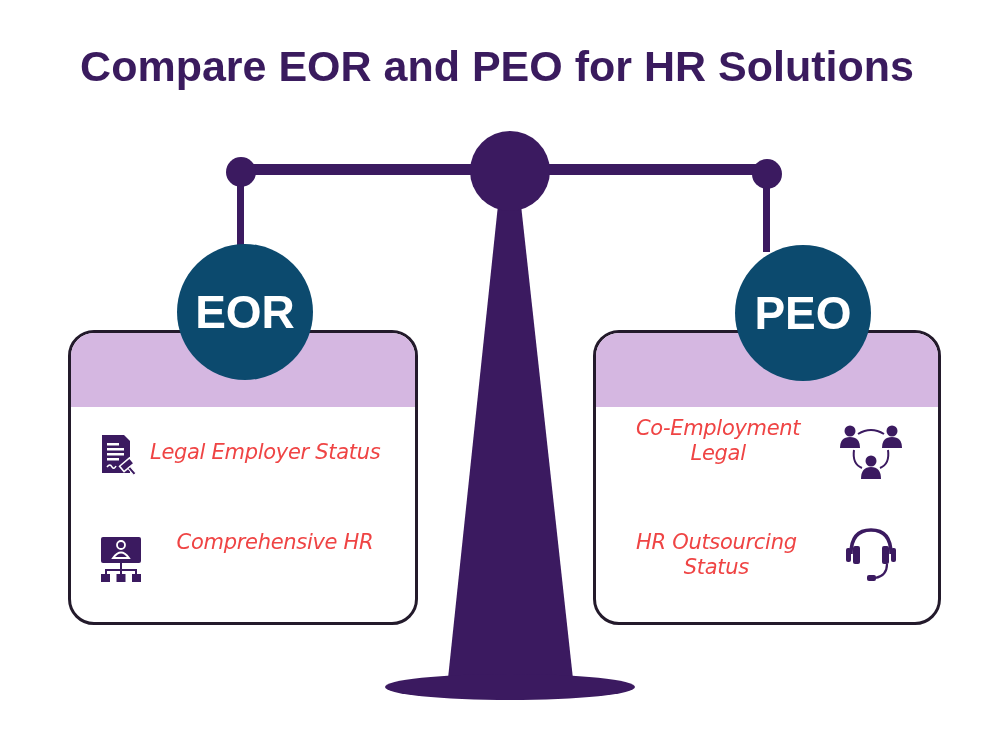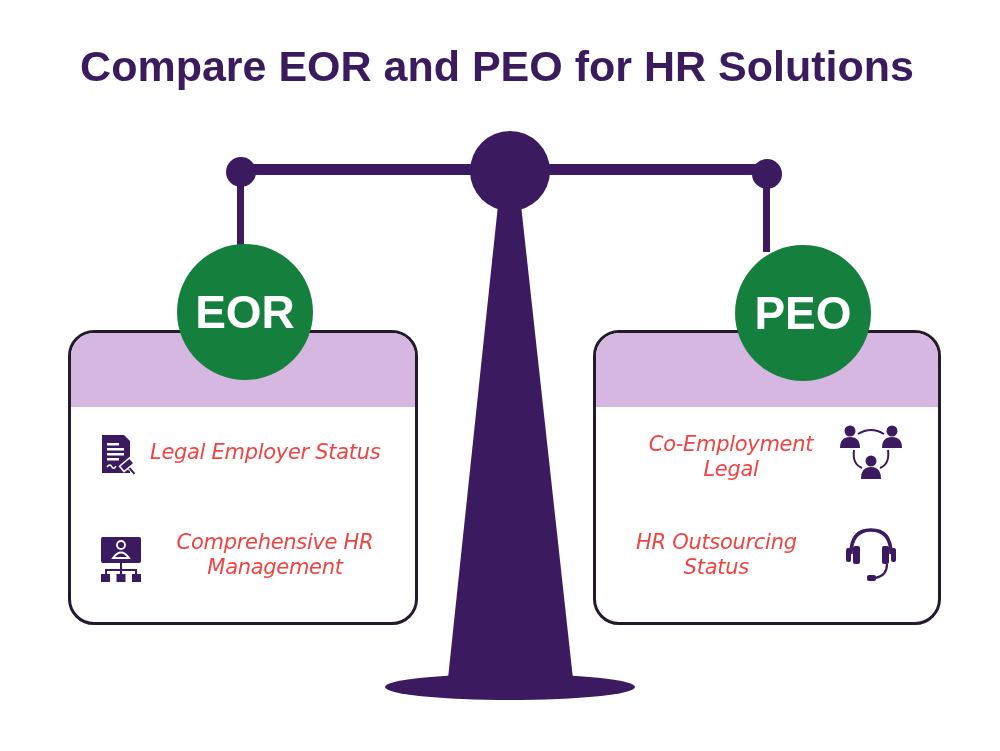--- a/index.html
+++ b/index.html
@@ -1,21 +1,21 @@
 <!DOCTYPE html>
 <html><head>
 <meta charset="utf-8">
 <style>
   html, body { margin: 0; padding: 0; background: #ffffff; }
   body { width: 1000px; height: 751px; position: relative; overflow: hidden; font-family: "Liberation Sans", sans-serif; }
   .title { position: absolute; left: 0; top: 42px; width: 994px; text-align: center; font-family: "Liberation Sans", sans-serif; font-weight: bold; font-size: 43px; color: #3a1b5e; letter-spacing: 0px; }
   svg.scale { position: absolute; left: 0; top: 0; }
   .box { position: absolute; top: 330px; height: 295px; border: 3px solid #231a2b; border-radius: 26px; background: #ffffff; overflow: hidden; box-sizing: border-box; }
   .box .band { position: absolute; left: 0; top: 0; right: 0; height: 74px; background: #d5b7e1; }
-  .badge { position: absolute; width: 136px; height: 136px; border-radius: 50%; background: #15803d; color: #ffffff; font-weight: bold; font-size: 46px; display: flex; align-items: center; justify-content: center; font-family: "Liberation Sans", sans-serif; }
+  .badge { position: absolute; width: 136px; height: 136px; border-radius: 50%; background: #0c4a6e; color: #ffffff; font-weight: bold; font-size: 46px; display: flex; align-items: center; justify-content: center; font-family: "Liberation Sans", sans-serif; }
   .item { position: absolute; display: flex; align-items: center; }
   .item .label { font-size: 21px; color: #ef4444; line-height: 25px; text-align: center; font-family: "DejaVu Sans", sans-serif; font-weight: normal; letter-spacing: -0.3px; font-style: italic; }
   .icon { position: absolute; }
 </style>
 </head>
 <body>
 
 <div class="title">Compare EOR and PEO for HR Solutions</div>
 
 <svg class="scale" width="1000" height="751">
@@ -64,30 +64,29 @@
   <rect x="7" y="34" width="2" height="5" fill="#3b1a60"></rect>
   <rect x="37" y="34" width="2" height="5" fill="#3b1a60"></rect>
   <rect x="22" y="34" width="2" height="5" fill="#3b1a60"></rect>
   <rect x="3" y="39" width="9" height="8" fill="#3b1a60"></rect>
   <rect x="18.5" y="39" width="9" height="8" fill="#3b1a60"></rect>
   <rect x="34" y="39" width="9" height="8" fill="#3b1a60"></rect>
 </svg>
 <div class="item" style="left:160px; top:530px; width:230px; justify-content:center;">
   <span class="label">
     <span>Comprehensive HR</span><br>
-    <span>Management</span>
   </span>
 </div>
 
 <div class="box" style="left:593px; width:348px;">
   <div class="band"></div>
 </div>
 <div class="badge" style="left:735px; top:245px;">PEO</div>
 
-<div class="item" style="left:636px; top:432px; width:190px; justify-content:center;">
+<div class="item" style="left:636px; top:416px; width:190px; justify-content:flex-start;">
   <span class="label">
     <span>Co-Employment</span><br>
     <span>Legal</span>
   </span>
 </div>
 <svg class="icon" style="left:838px; top:422px;" width="66" height="64" viewBox="0 0 66 64">
   <path d="M20 12 Q33 4 46 12" stroke="#3b1a60" stroke-width="2" fill="none"></path>
   <path d="M16 28 Q14 42 24 46" stroke="#3b1a60" stroke-width="2" fill="none"></path>
   <path d="M50 28 Q52 42 42 46" stroke="#3b1a60" stroke-width="2" fill="none"></path>
   <circle cx="12" cy="9" r="5.5" fill="#3b1a60"></circle>

